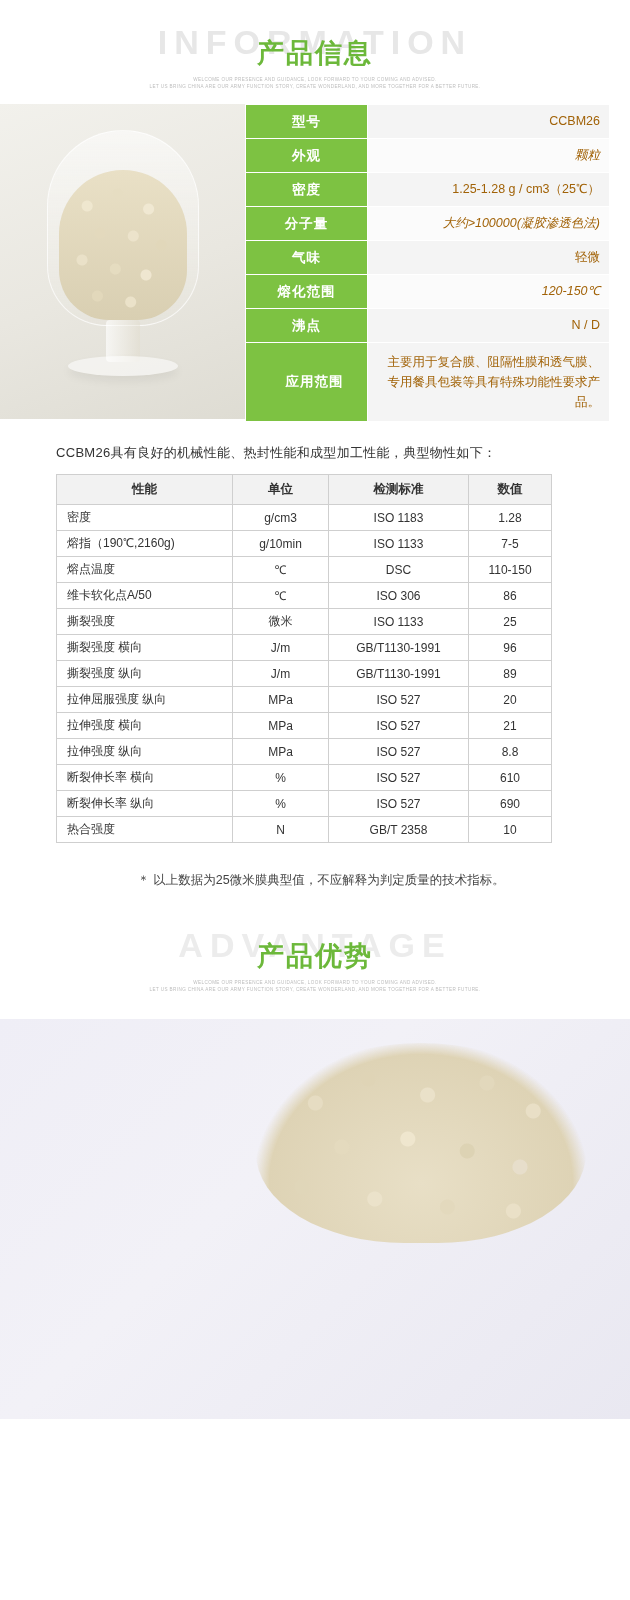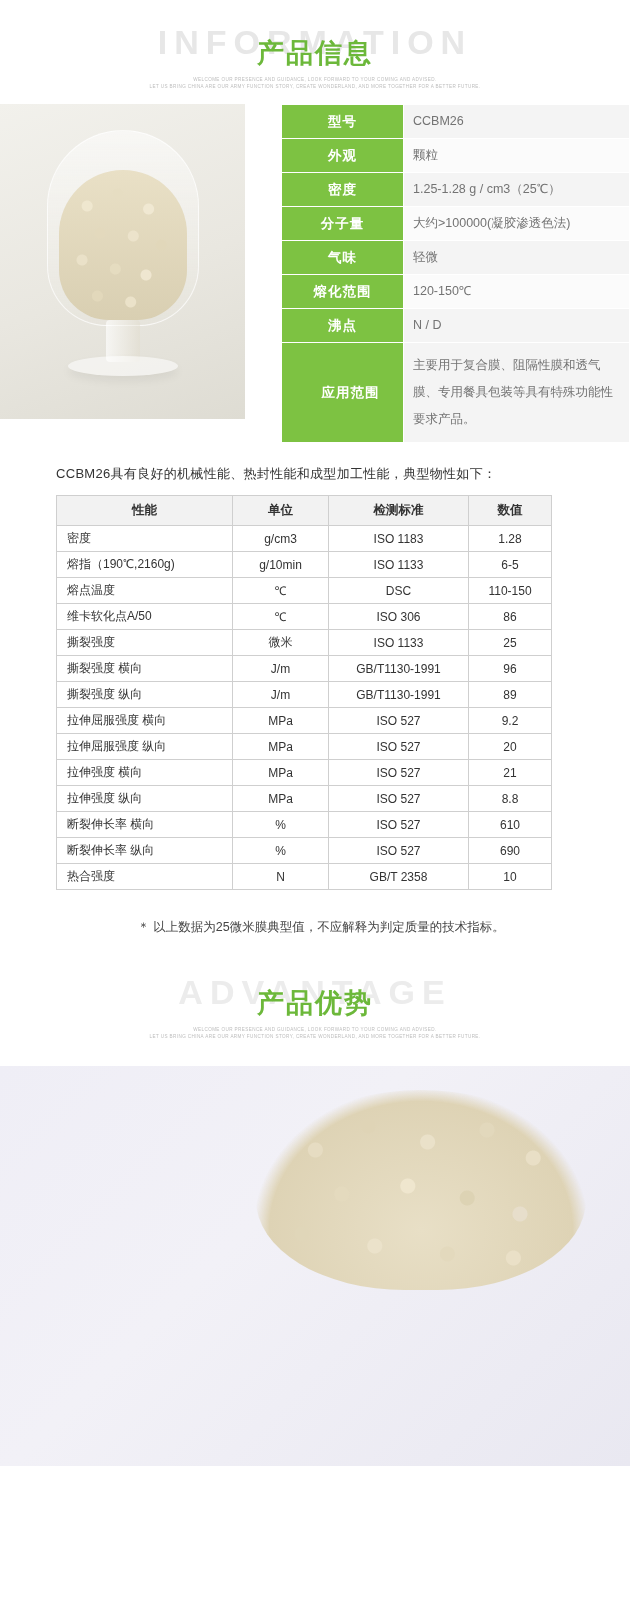--- a/index.html
+++ b/index.html
@@ -42,21 +42,20 @@
     letter-spacing:0.4px;
     line-height:7px;
   }
   .sec-head .sub div { white-space:nowrap; }
 
   
   .info-wrap {
     display:flex;
     align-items:flex-start;
     padding:0 0 0 0;
-    gap:36px;
   }
   .prod-photo {
     width:245px;
     height:315px;
     flex:0 0 245px;
     background:linear-gradient(160deg,#f2f1ec 0%,#e9e7e0 55%,#dedcd3 100%);
     position:relative;
     overflow:hidden;
   }
   .photo-dome {
@@ -123,27 +122,28 @@
     background:#7dc242;
     color:#fff;
     font-size:13.5px;
     font-weight:bold;
     text-align:center;
     padding:7px 4px;
     letter-spacing:1px;
   }
   td.sp-val {
     background:#f4f4f4;
-    color:#737373;
+    color:#a16207;
     font-size:12.5px;
     padding:7px 9px;
     line-height:19px;
-  }
-  tr.alt td.sp-val { background:#fbfbfb; }
-  td.sp-val.multi { line-height:27px; padding:9px; }
+    text-align:right;
+  }
+  tr.alt td.sp-val { background:#fbfbfb;font-style:italic; }
+  td.sp-val.multi { line-height:20px; padding:9px; }
 
   
   .prop-intro {
     font-size:13px;
     color:#333;
     padding:22px 0 12px 56px;
     letter-spacing:.3px;
   }
   .prop-table-wrap { padding:0 0 15px 56px; }
   table.props {
@@ -321,21 +321,21 @@
         <tr>
           <td class="c1">密度</td>
           <td class="c2">g/cm3</td>
           <td class="c3">ISO 1183</td>
           <td class="c4">1.28</td>
         </tr>
         <tr>
           <td class="c1">熔指（190℃,2160g)</td>
           <td class="c2">g/10min</td>
           <td class="c3">ISO 1133</td>
-          <td class="c4">6-5</td>
+          <td class="c4">7-5</td>
         </tr>
         <tr>
           <td class="c1">熔点温度</td>
           <td class="c2">℃</td>
           <td class="c3">DSC</td>
           <td class="c4">110-150</td>
         </tr>
         <tr>
           <td class="c1">维卡软化点A/50</td>
           <td class="c2">℃</td>
@@ -352,26 +352,20 @@
           <td class="c1">撕裂强度 横向</td>
           <td class="c2">J/m</td>
           <td class="c3">GB/T1130-1991</td>
           <td class="c4">96</td>
         </tr>
         <tr>
           <td class="c1">撕裂强度 纵向</td>
           <td class="c2">J/m</td>
           <td class="c3">GB/T1130-1991</td>
           <td class="c4">89</td>
-        </tr>
-        <tr>
-          <td class="c1">拉伸屈服强度 横向</td>
-          <td class="c2">MPa</td>
-          <td class="c3">ISO 527</td>
-          <td class="c4">9.2</td>
         </tr>
         <tr>
           <td class="c1">拉伸屈服强度 纵向</td>
           <td class="c2">MPa</td>
           <td class="c3">ISO 527</td>
           <td class="c4">20</td>
         </tr>
         <tr>
           <td class="c1">拉伸强度 横向</td>
           <td class="c2">MPa</td>

